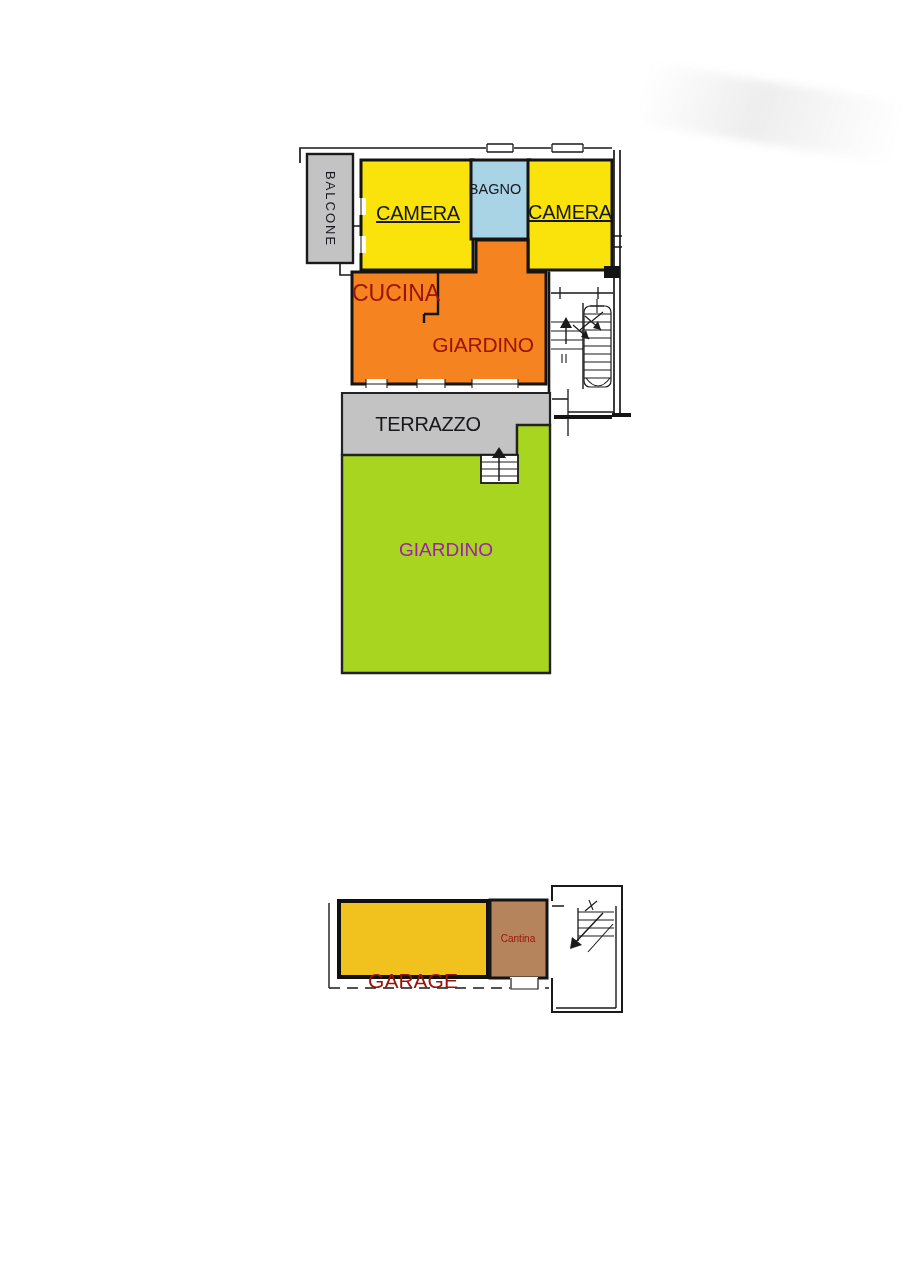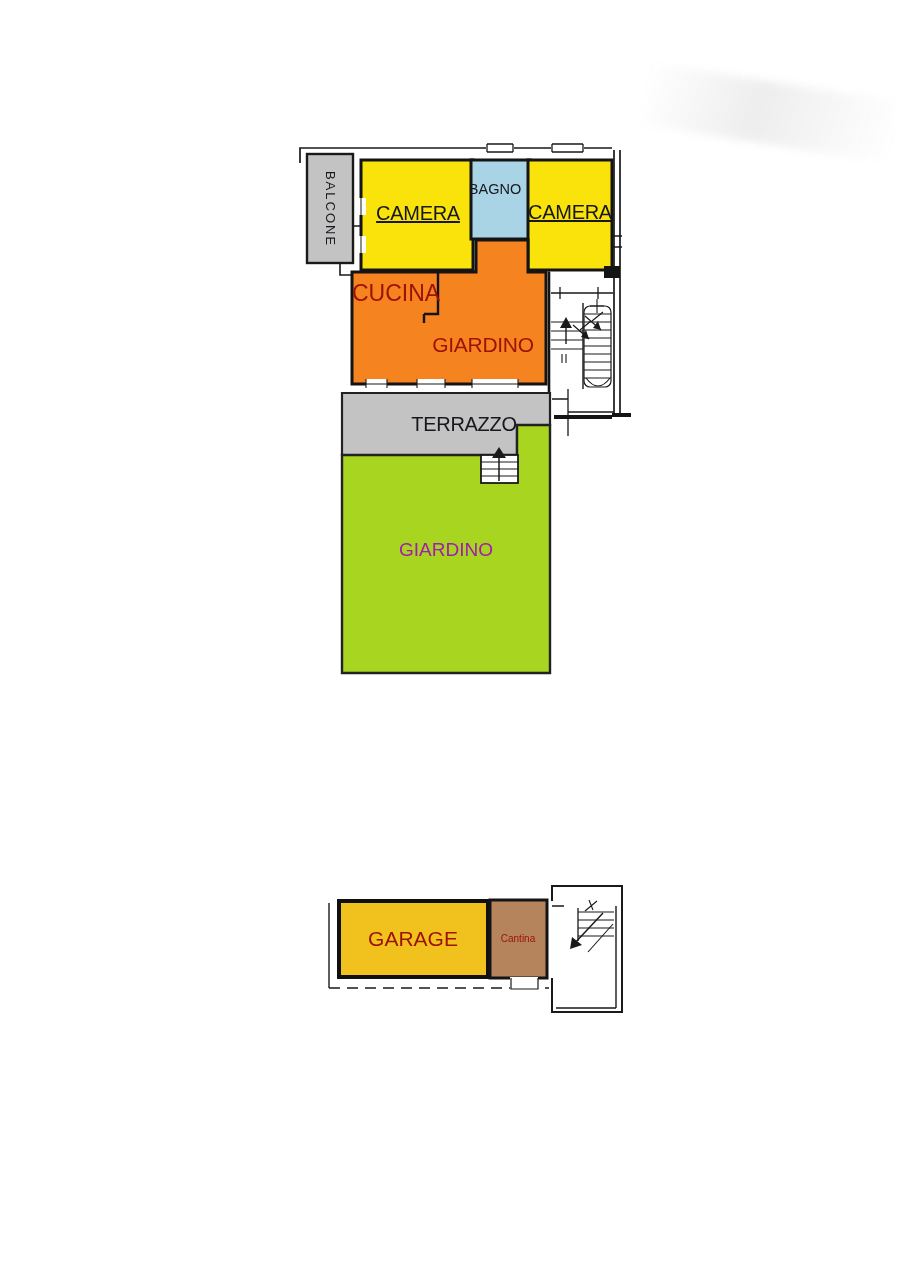--- a/index.html
+++ b/index.html
@@ -122,19 +122,19 @@
       </g>
     </g>
   </svg>
 
   <div class="lbl lbl-balcone lbl-dark" style="left: 330px; top: 209px; color: rgb(23, 23, 30);">BALCONE</div>
   <div class="lbl lbl-camera lbl-dark" style="left: 418px; top: 213px; color: rgb(23, 23, 30);">CAMERA</div>
   <div class="lbl lbl-bagno lbl-dark" style="left: 495px; top: 189px; color: rgb(23, 23, 30);">BAGNO</div>
   <div class="lbl lbl-camera lbl-dark" style="left: 570px; top: 212px; color: rgb(23, 23, 30);">CAMERA</div>
   <div class="lbl lbl-cucina lbl-red" style="left: 396px; top: 293px; color: rgb(155, 18, 6);">CUCINA</div>
   <div class="lbl lbl-soggiorno lbl-red" style="left: 483px; top: 344px; color: rgb(155, 18, 6);">GIARDINO</div>
-  <div class="lbl lbl-terrazzo lbl-dark" style="left: 428px; top: 424px; color: rgb(23, 23, 30); margin-left: 36px;">TERRAZZO</div>
+  <div class="lbl lbl-terrazzo lbl-dark" style="left: 428px; top: 424px; color: rgb(23, 23, 30);">TERRAZZO</div>
   <div class="lbl lbl-giardino lbl-dark" style="left: 446px; top: 549px; color: #a21caf;">GIARDINO</div>
-  <div class="lbl lbl-garage lbl-red" style="left: 413px; top: 938px; color: rgb(155, 18, 6);">GARAGE</div>
+  <div class="lbl lbl-garage lbl-red" style="left: 413px; top: 980px; color: rgb(155, 18, 6);">GARAGE</div>
   <div class="lbl lbl-cantina lbl-red" style="left: 518px; top: 939px; color: rgb(155, 18, 6);">Cantina</div>
 
   <div id="scan-artifact"></div>
 </div>
 
 </body></html>

